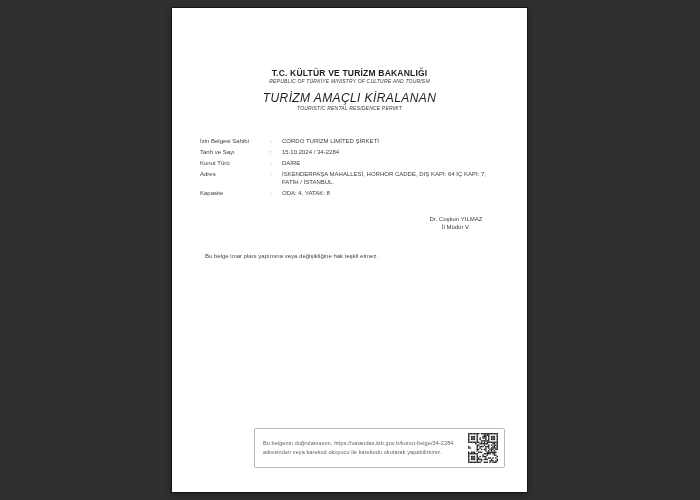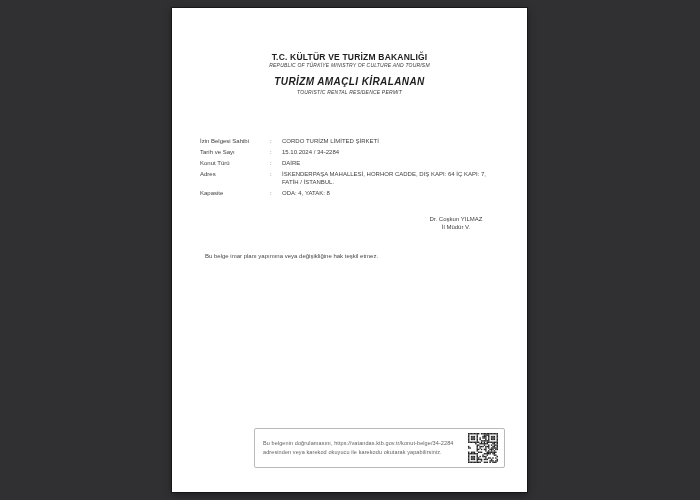--- a/index.html
+++ b/index.html
@@ -9,25 +9,25 @@
     font-family:"Liberation Sans", sans-serif;
     position:relative;
   }
   .viewer{position:absolute;inset:0;}
   .page{
     position:absolute;left:172px;top:8px;width:355px;height:484px;
     background:#ffffff;
     box-shadow:0 0 0 1px rgba(10,10,10,.55), 0 2px 8px rgba(0,0,0,.45);
   }
   
-  .header{position:absolute;top:44px;left:0;right:0;text-align:center;color:#1e1e1e;}
+  .header{position:absolute;top:60px;left:0;right:0;text-align:center;color:#1e1e1e;}
   .h1{font-size:8.5px;font-weight:bold;letter-spacing:.2px;line-height:10px;}
   .sub{font-size:5px;font-style:italic;color:#3a3a3a;line-height:7px;letter-spacing:.2px;}
   .biggroup{margin-top:7px;}
-  .big{font-size:10px;font-weight:bold;font-style:italic;letter-spacing:.4px;line-height:12.5px;}
+  .big{font-size:12px;font-weight:normal;font-style:italic;letter-spacing:.4px;line-height:12.5px;}
   
   .fields{position:absolute;left:28px;top:129px;right:22px;color:#3f3f3f;}
   .row{display:flex;align-items:flex-start;font-size:6px;line-height:8px;margin-bottom:3px;}
   .lbl{width:70px;flex:0 0 70px;}
   .sep{width:12px;flex:0 0 12px;text-align:left;}
   .val{max-width:218px;}
   
   .signature{position:absolute;left:234px;top:207px;width:100px;text-align:center;
     font-size:6px;line-height:8px;color:#3f3f3f;}
   

